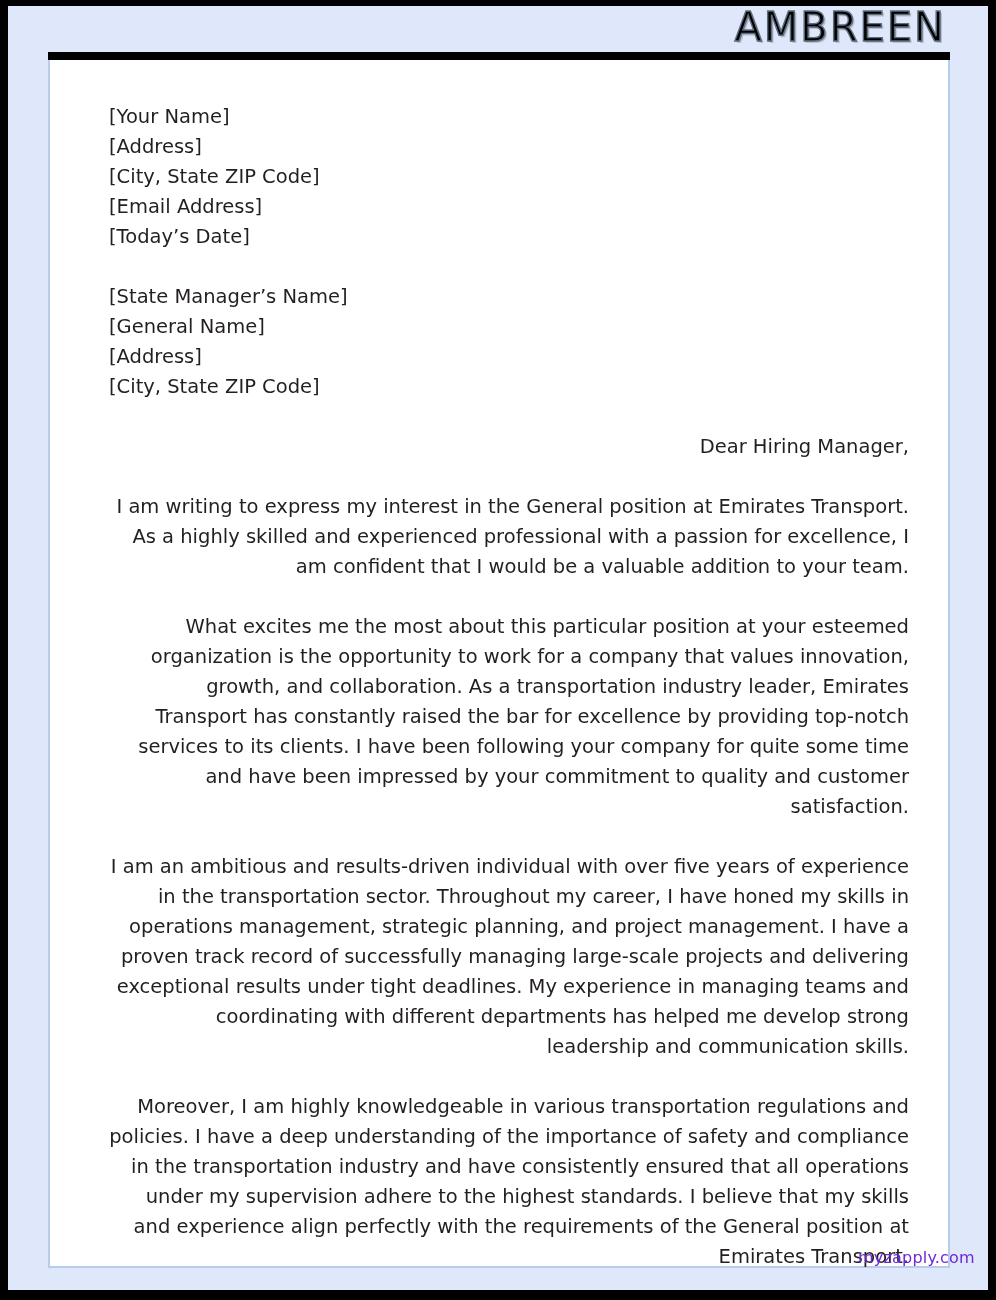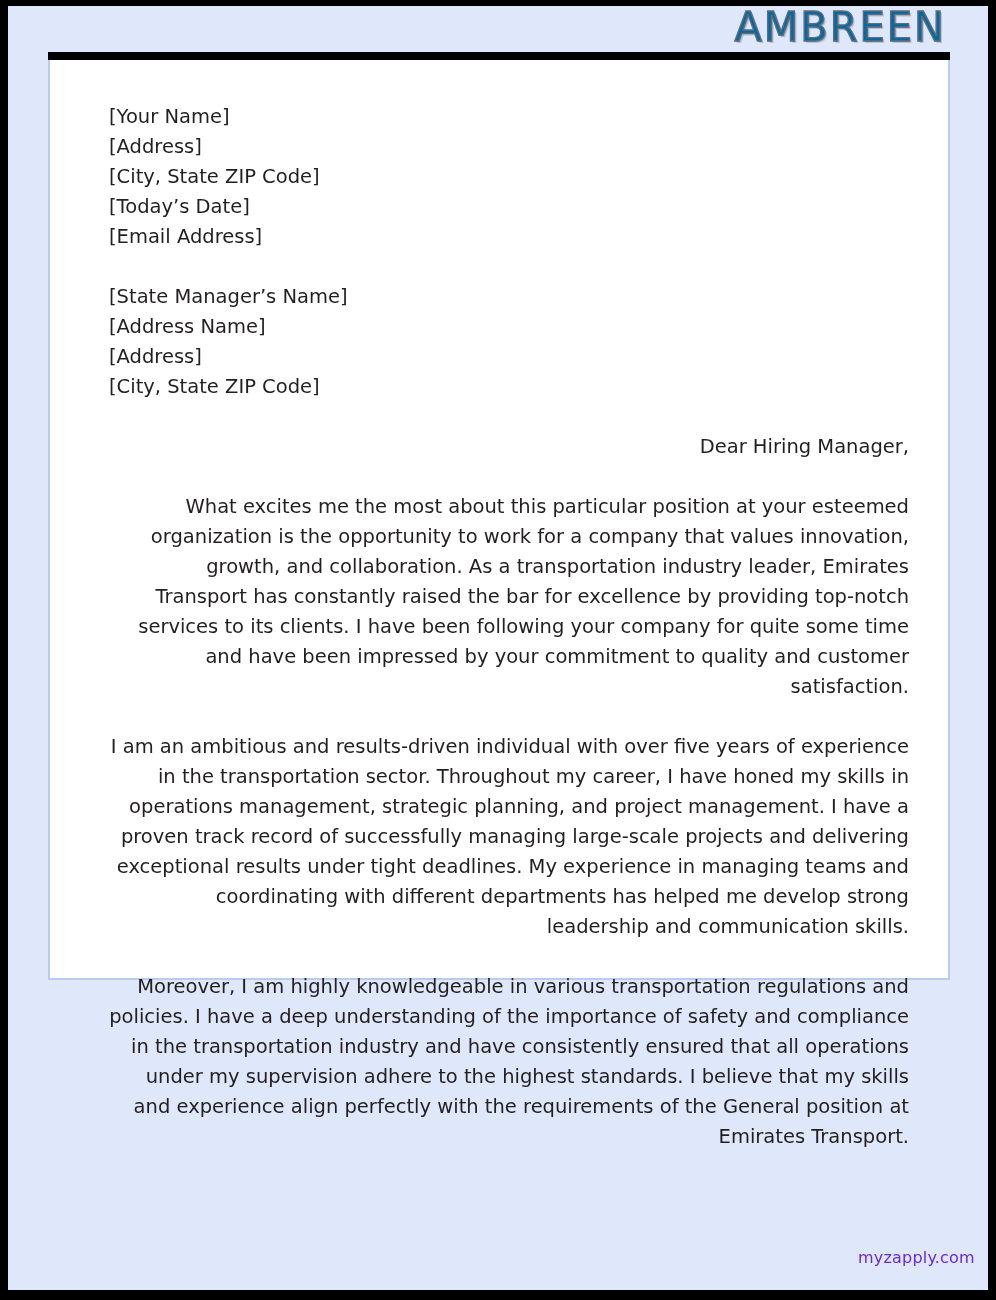--- a/index.html
+++ b/index.html
@@ -43,21 +43,21 @@
     height: 46px;
   }
   #brand-name {
     position: absolute;
     right: 42px;
     top: -2px;
     font-size: 40px;
     letter-spacing: 2px;
     font-weight: 400;
     line-height: 46px;
-    color: #0369a1;
+    color: #000000;
     -webkit-text-stroke: 1.4px #5f6b7e;
     text-shadow:
        1px 1px 0 #97a3b5,
        2px 2px 0 #b9c2d1;
     white-space: nowrap;
     font-family: "DejaVu Sans", "Liberation Sans", sans-serif;
   }
 
   
   #header-rule {
@@ -68,21 +68,21 @@
     height: 8px;
     background: #000000;
   }
 
   
   #sheet {
     position: absolute;
     left: 40px;
     top: 54px;
     width: 902px;
-    height: 920px;
+    height: 1208px;
     background: #ffffff;
     border-left: 2px solid #b9cbee;
     border-right: 2px solid #b9cbee;
     border-bottom: 2px solid #b9cbee;
     overflow: visible;
   }
 
   
   #letter-body {
     position: absolute;
@@ -127,33 +127,34 @@
     <div id="header-rule"></div>
 
     <div id="sheet">
 
       <div id="letter-body">
 
         <div class="blk">
           <span class="ln">[Your Name]</span>
           <span class="ln">[Address]</span>
           <span class="ln">[City, State ZIP Code]</span>
+          <span class="ln">[Email Address]</span>
           <span class="ln">[Today’s Date]</span>
-          <span class="ln">[Email Address]</span>
         </div>
 
         <div class="blk">
           <span class="ln">[State Manager’s Name]</span>
-          <span class="ln">[Address Name]</span>
+          <span class="ln">[General Name]</span>
           <span class="ln">[Address]</span>
           <span class="ln">[City, State ZIP Code]</span>
         </div>
 
         <p class="para">Dear Hiring Manager,</p>
 
+        <p class="para">I am writing to express my interest in the General position at Emirates Transport. As a highly skilled and experienced professional with a passion for excellence, I am confident that I would be a valuable addition to your team.</p>
         <p class="para">What excites me the most about this particular position at your esteemed organization is the opportunity to work for a company that values innovation, growth, and collaboration. As a transportation industry leader, Emirates Transport has constantly raised the bar for excellence by providing top-notch services to its clients. I have been following your company for quite some time and have been impressed by your commitment to quality and customer satisfaction.</p>
         <p class="para">I am an ambitious and results-driven individual with over five years of experience in the transportation sector. Throughout my career, I have honed my skills in operations management, strategic planning, and project management. I have a proven track record of successfully managing large-scale projects and delivering exceptional results under tight deadlines. My experience in managing teams and coordinating with different departments has helped me develop strong leadership and communication skills.</p>
         <p class="para">Moreover, I am highly knowledgeable in various transportation regulations and policies. I have a deep understanding of the importance of safety and compliance in the transportation industry and have consistently ensured that all operations under my supervision adhere to the highest standards. I believe that my skills and experience align perfectly with the requirements of the General position at Emirates Transport.</p>
 
       </div>
 
       <div id="watermark">myzapply.com</div>
 
     </div>
 

